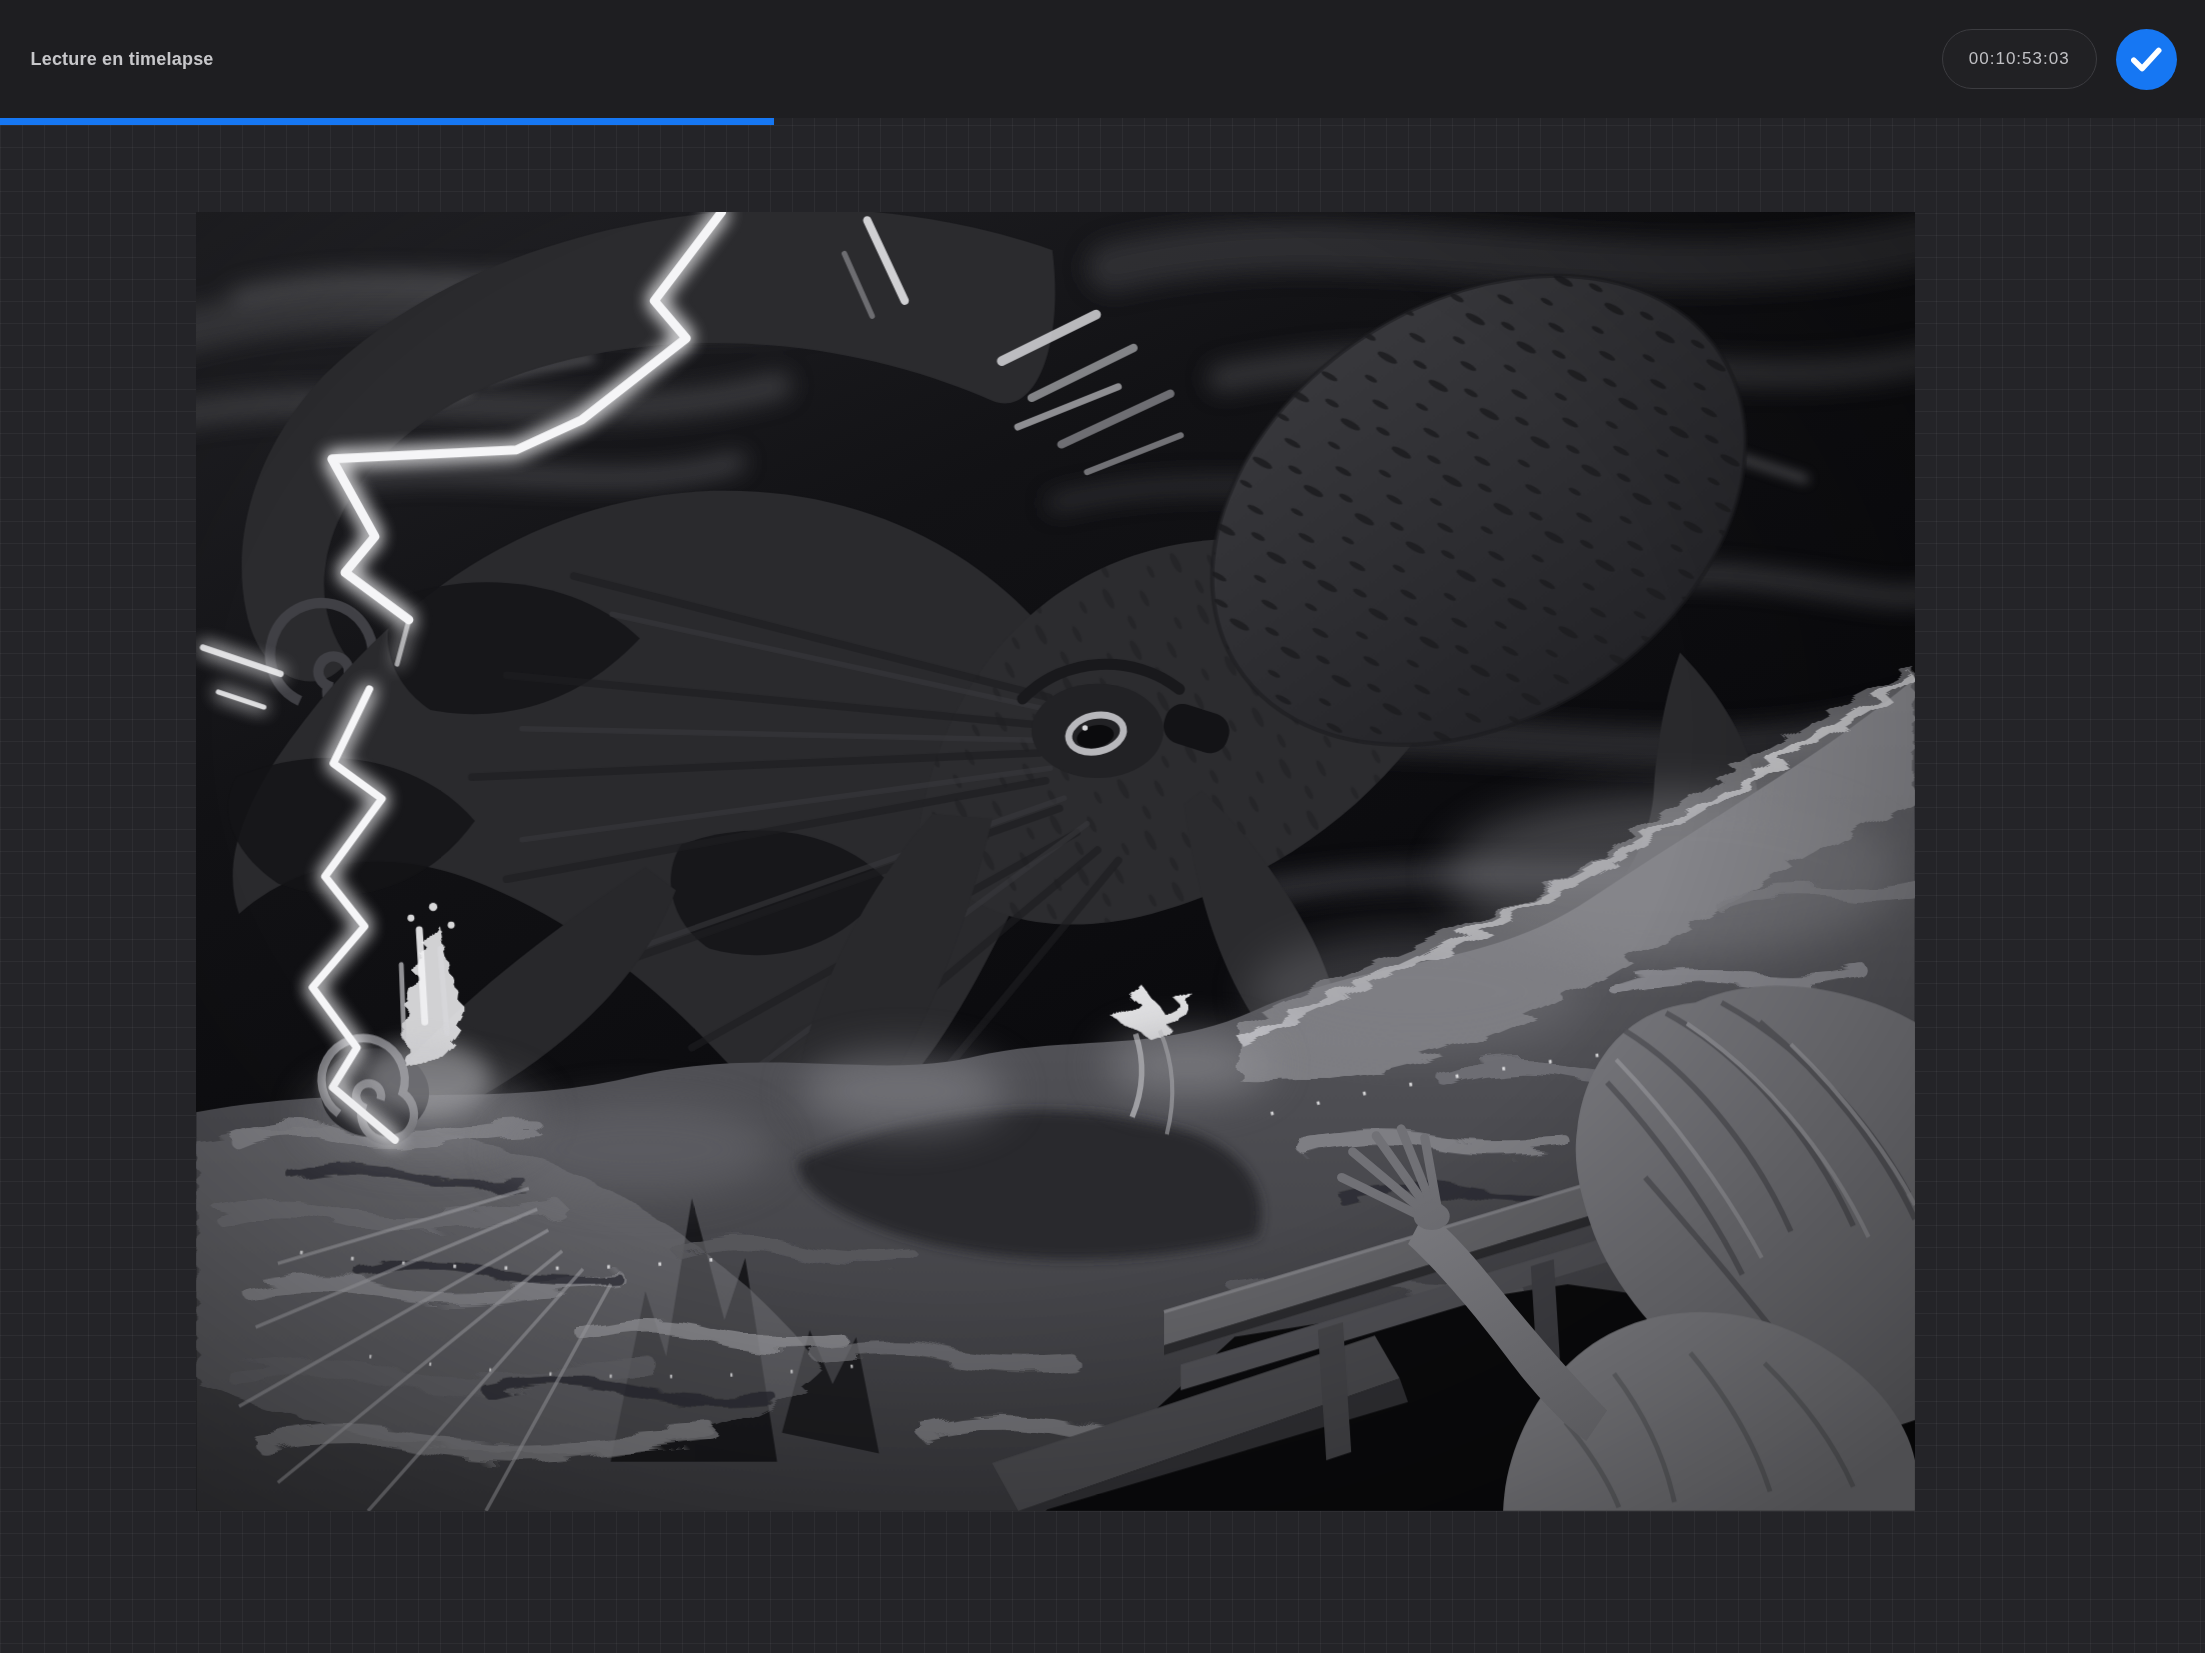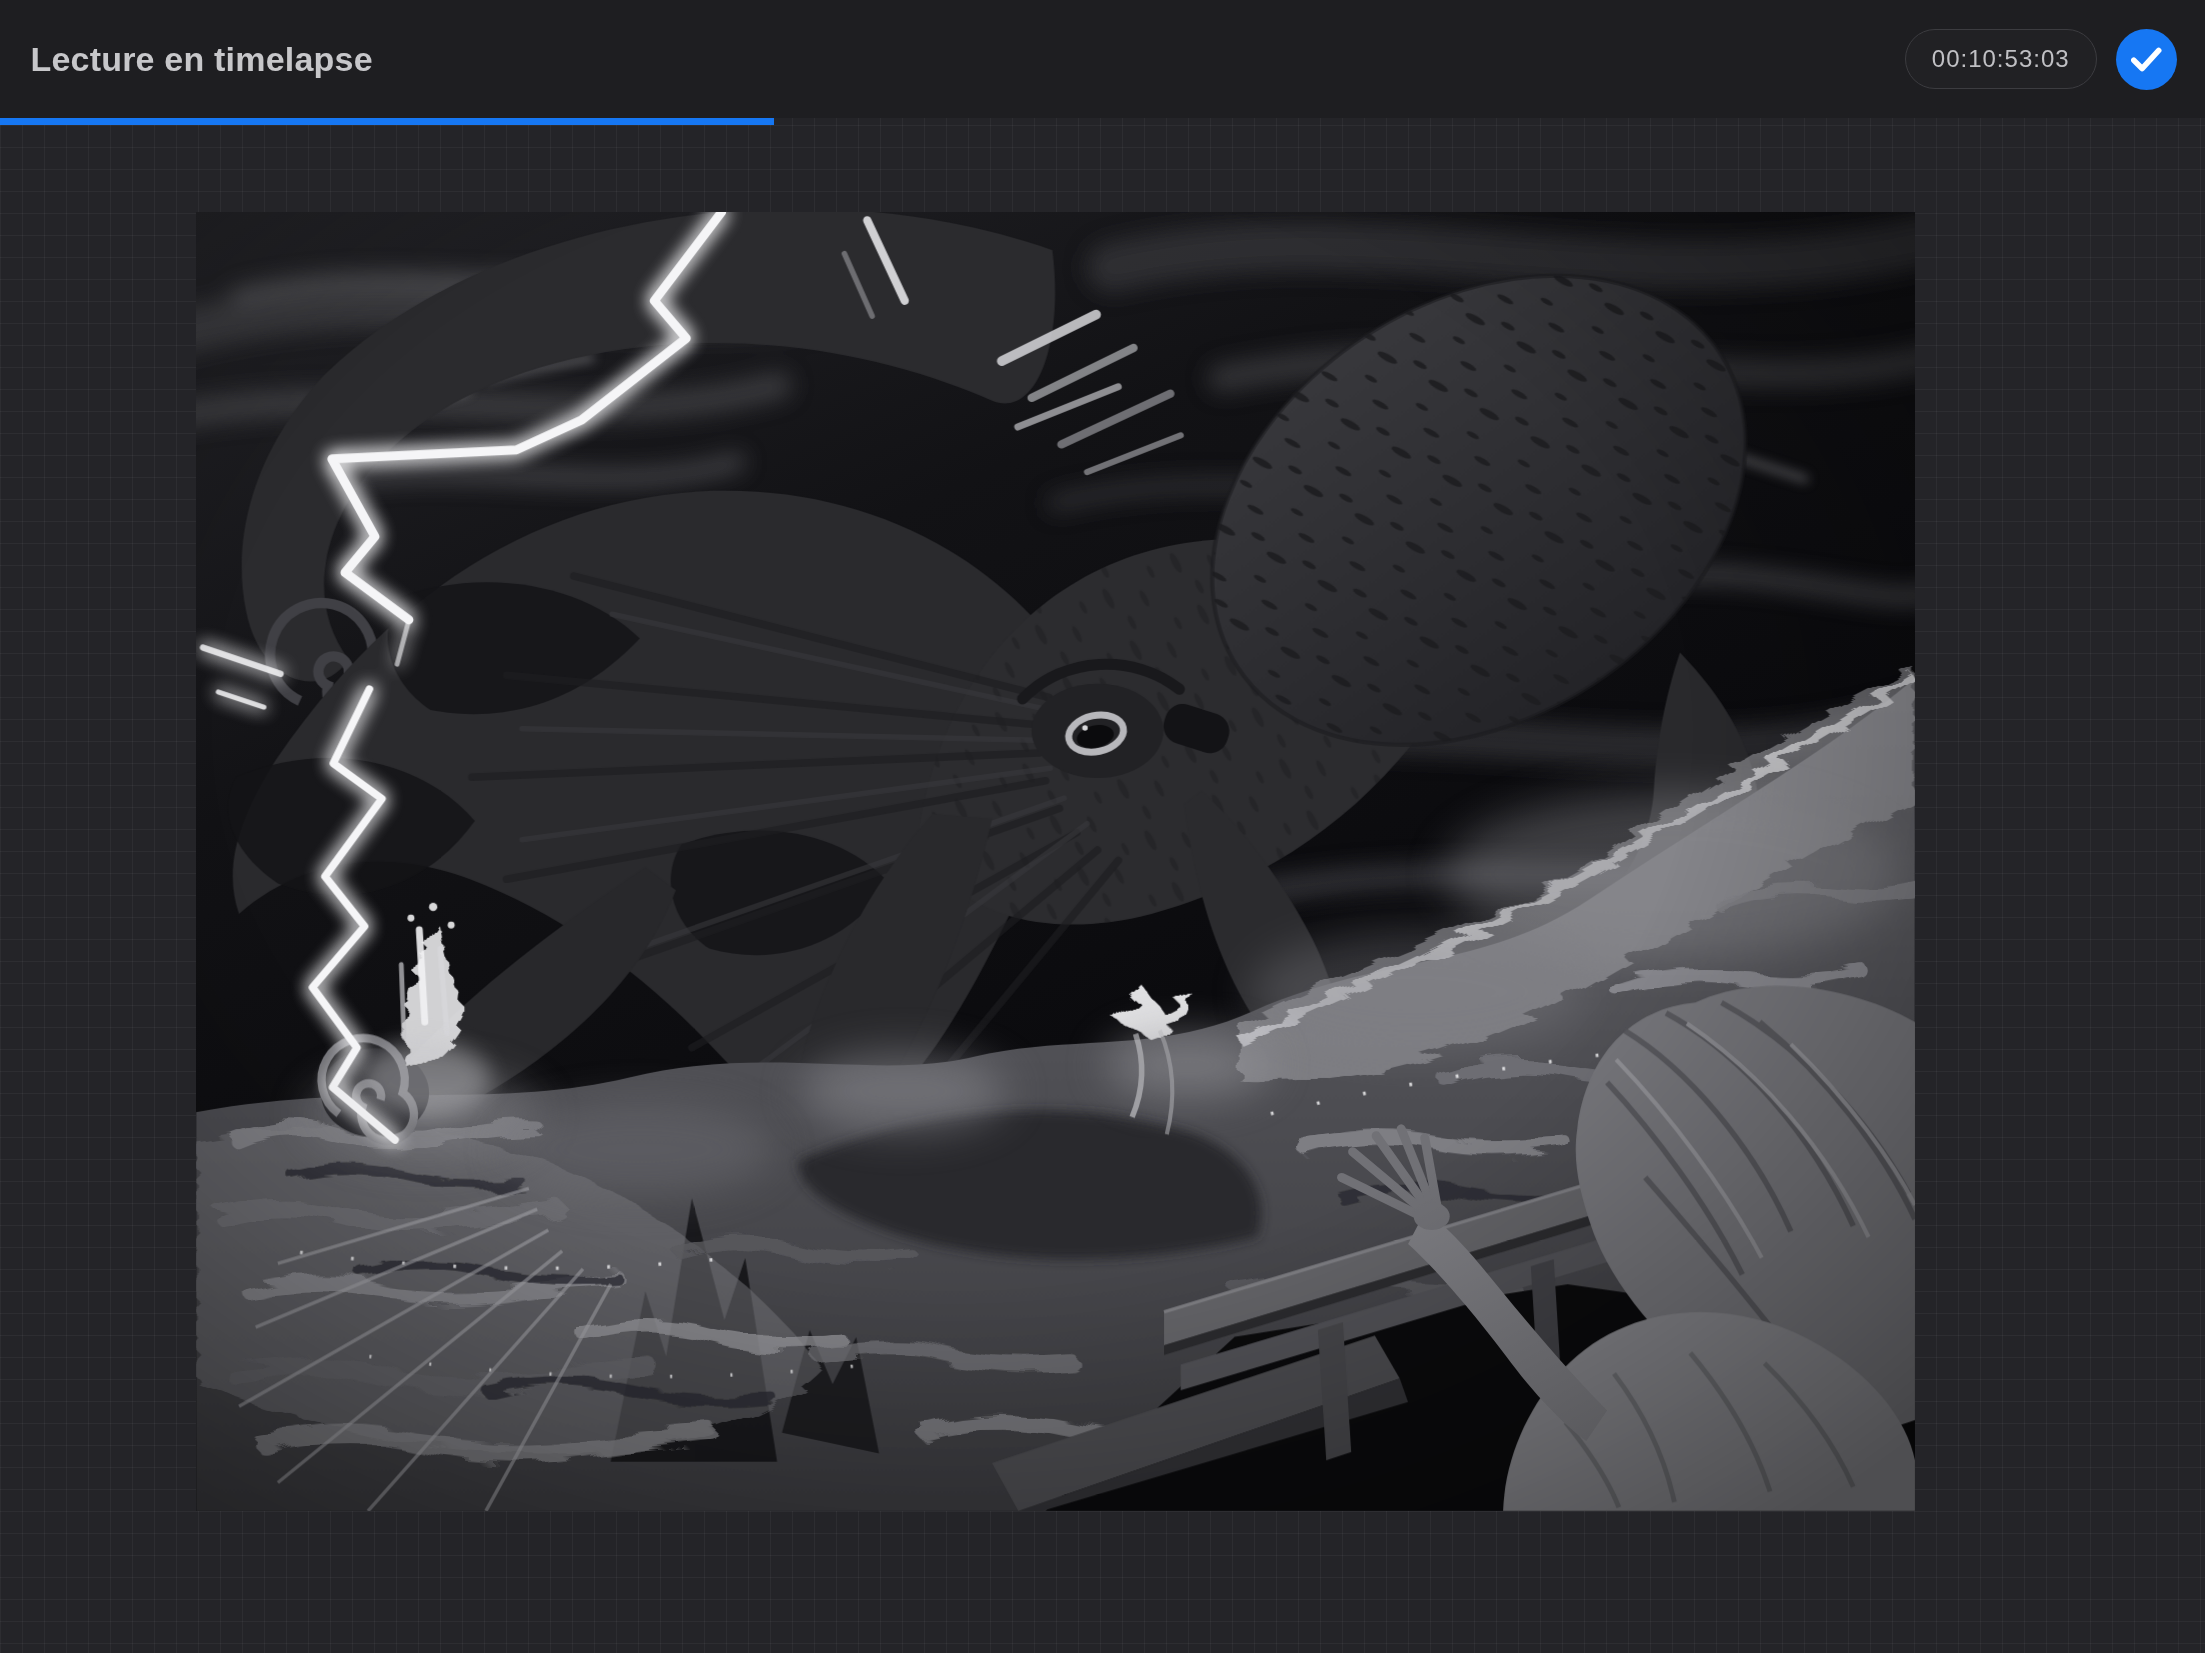--- a/index.html
+++ b/index.html
@@ -8,26 +8,26 @@
     position:absolute;inset:0;background-color:#242428;
     background-image:
       linear-gradient(to right, rgba(255,255,255,0.045) 0.7px, transparent 0.7px),
       linear-gradient(to bottom, rgba(255,255,255,0.045) 0.7px, transparent 0.7px);
     background-size:22px 22px;background-position:0 125px;z-index:0;
   }
   header.topbar{
     position:absolute;top:0;left:0;right:0;height:118px;background:#1e1e21;
     display:flex;align-items:center;padding:0 28px 0 30.5px;box-sizing:border-box;z-index:6;
   }
-  .page-title{font-size:34px;font-weight:700;color:#c7c7ca;letter-spacing:0.2px;margin:0;}
+  .page-title{font-size:18px;font-weight:700;color:#c7c7ca;letter-spacing:0.2px;margin:0;}
   .header-right{margin-left:auto;display:flex;align-items:center;gap:19.4px;}
   .timestamp-pill{
     height:58px;padding:0 26px;display:flex;align-items:center;justify-content:center;
     border:1.4px solid #3c3c40;border-radius:30.5px;background:#212124;color:#c0c0c4;
-    font-size:24px;letter-spacing:1px;font-weight:400;
+    font-size:17px;letter-spacing:1px;font-weight:400;
   }
   .confirm-btn{
     width:61px;height:61px;border-radius:50%;background:#1677F3;border:none;
     display:flex;align-items:center;justify-content:center;cursor:pointer;padding:0;
   }
   .progress-track{position:absolute;top:118px;left:0;width:100%;height:7px;z-index:5;}
   .progress-fill{height:100%;background:#1677F3;}
   figure.artwork{
     position:absolute;left:196px;top:212px;width:1719px;height:1299px;margin:0;
     background:#0e0e11;z-index:2;overflow:hidden;

